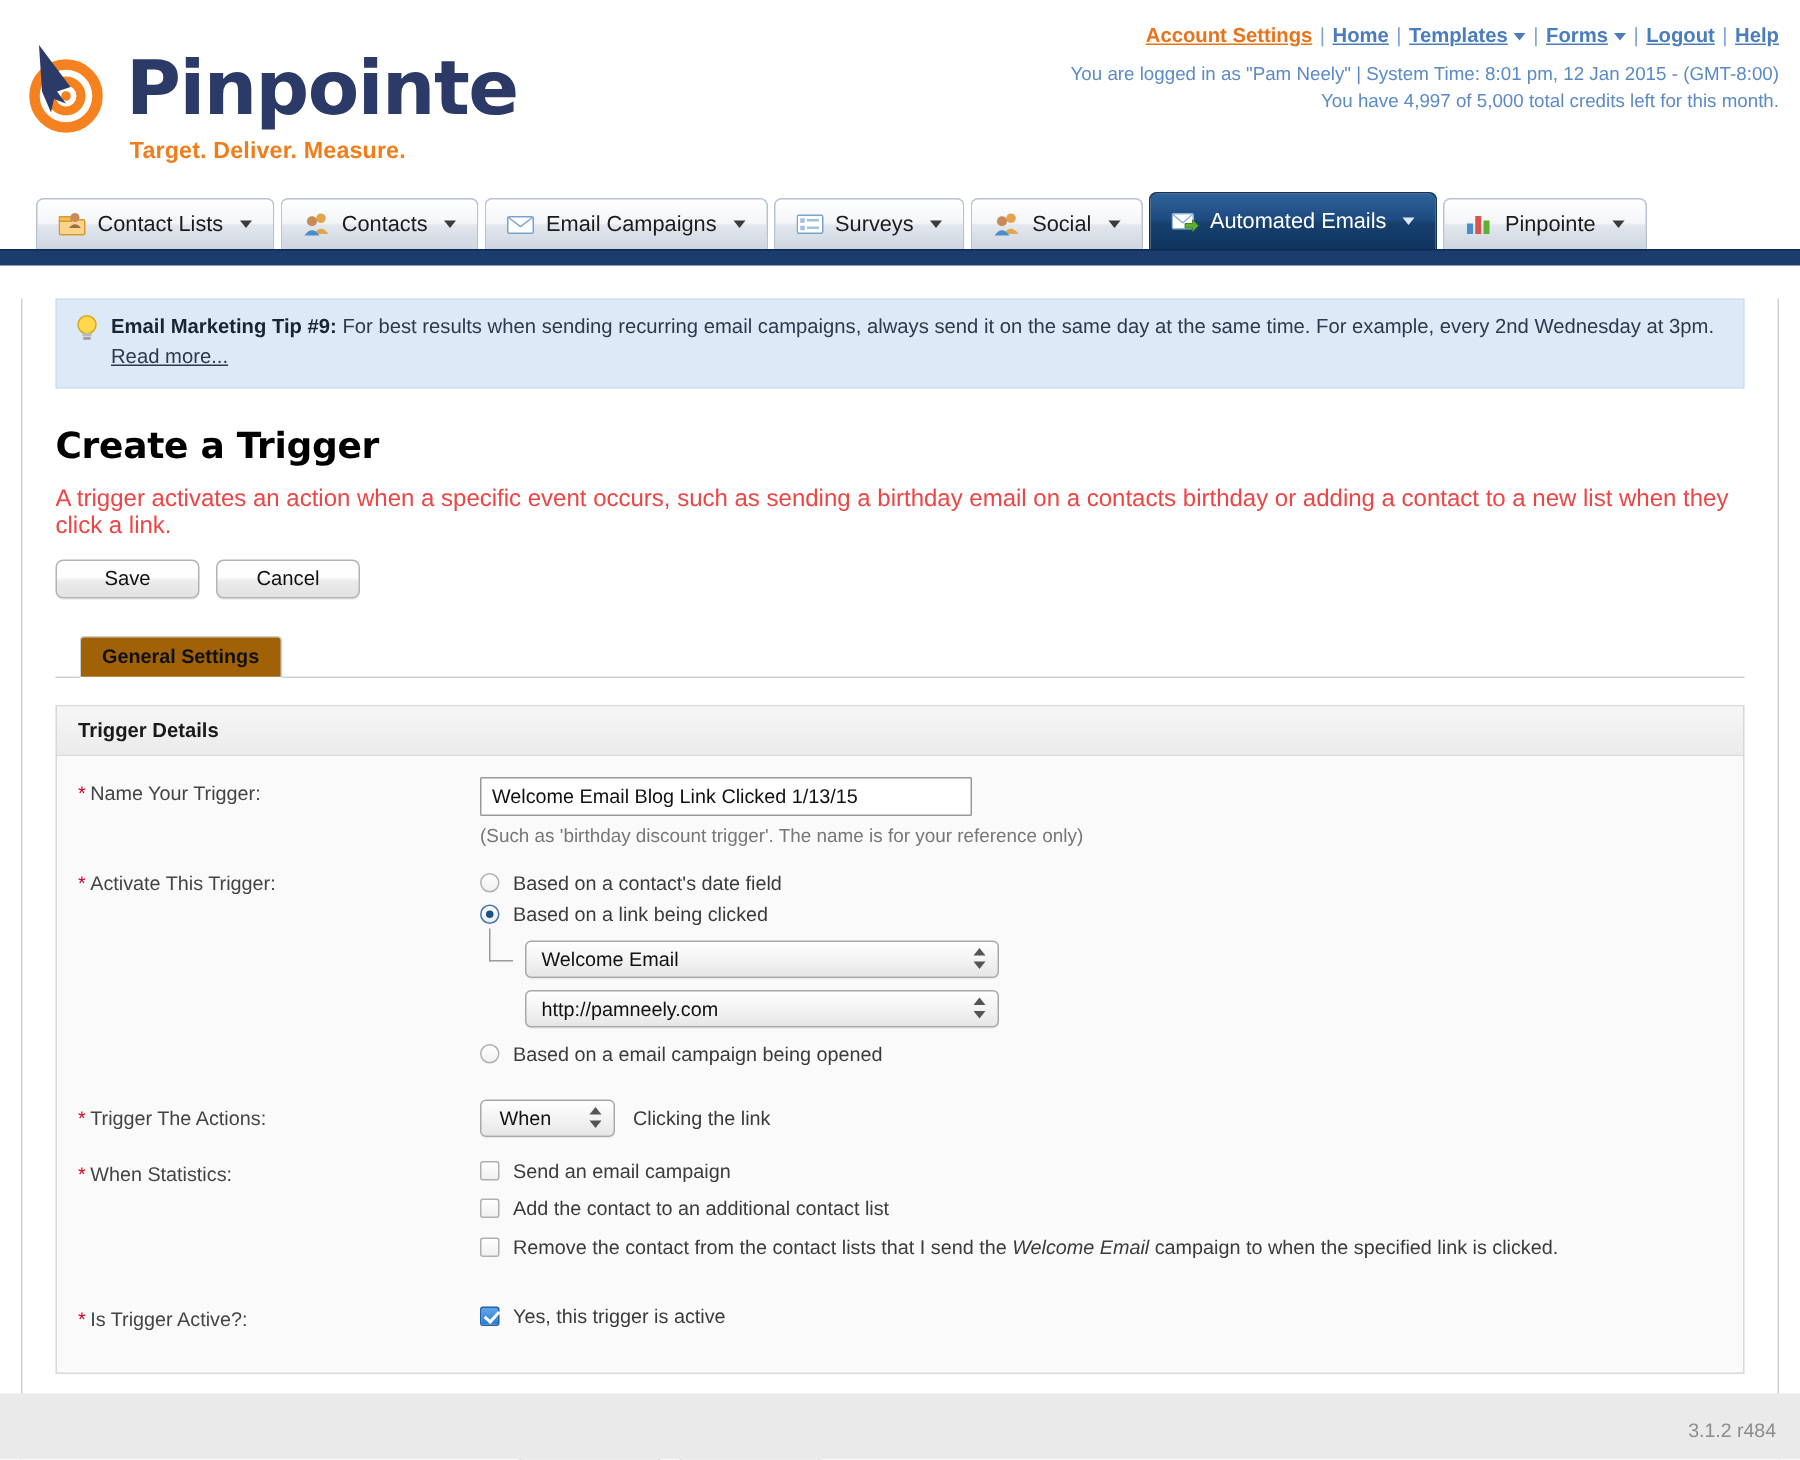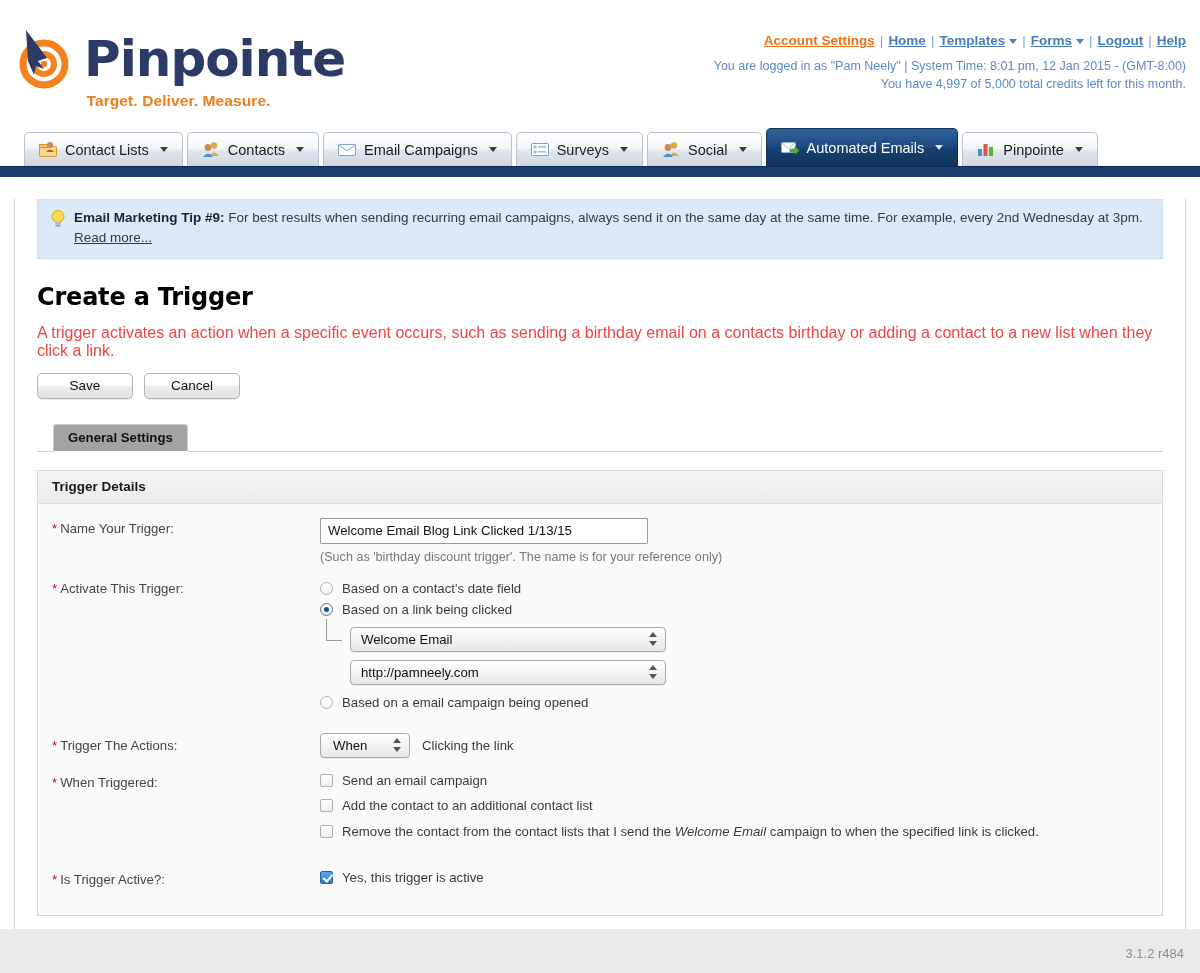--- a/index.html
+++ b/index.html
@@ -18,21 +18,21 @@
   
   .header { position: relative; height: 128px; }
   .logo-wrap { position: absolute; left: 14px; top: 28px; }
   .logo-row { display: flex; align-items: center; }
   .logo-mark { width: 72px; height: 62px; position: relative; flex: none; }
   .logo-text { font-family: "DejaVu Sans", sans-serif; font-size: 50px; font-weight: bold;
                color: #2b3a67; letter-spacing: -1px; line-height: 1; margin-left: -2px; }
   .logo-tag { text-align: center; color: #f07d1a; font-size: 15.5px; font-weight: bold;
               margin-top: 2px; margin-right: 2px; letter-spacing: .1px; }
 
-  .toplinks { position: absolute; right: 14px; top: 33px; text-align: right;
+  .toplinks { position: absolute; right: 14px; top: 16px; text-align: right;
               font-size: 13.5px; color: #4a7dbd; }
   .toplinks a { color: #4a7dbd; text-decoration: underline; font-weight: bold; }
   .toplinks a.active { color: #e8731b; }
   .toplinks .sep { color: #7ca4d6; text-decoration: none; font-weight: normal;
                    margin: 0 5px; display: inline-block; }
   .caret { display: inline-block; width: 0; height: 0; margin-left: 4px;
            border-left: 4px solid transparent; border-right: 4px solid transparent;
            border-top: 5px solid currentColor; vertical-align: middle; }
   .topinfo { margin-top: 9px; font-size: 12.5px; color: #5b8ac7; line-height: 1.45; font-weight: normal; }
 
@@ -70,21 +70,21 @@
   .btn { border: 1px solid #b3b3b3; border-radius: 5px;
          background: linear-gradient(to bottom, #ffffff 0%, #fdfdfd 45%, #ebebeb 55%, #e2e2e2 100%);
          font-family: "Liberation Sans", sans-serif; font-size: 13.5px; color: #111;
          padding: 4px 0 5px 0; width: 96px; text-align: center; cursor: pointer;
          box-shadow: 0 1px 0 rgba(0,0,0,.07); }
 
   
   .subtabbar { margin-top: 25px; position: relative; height: 28px; }
   .subtabbar:after { content:""; position:absolute; left:0; right:0; bottom:0; height:1px; background:#cfcfcf; }
   .subtab { position: relative; z-index: 2; display: inline-block; margin-left: 16px;
-            border: 1px solid #cfcfcf; border-bottom: 1px solid #fff; background: #a3a3a3;
+            border: 1px solid #cfcfcf; border-bottom: 1px solid #fff; background: #a16207;
             padding: 5px 14px 6px 14px; font-size: 13.2px; font-weight: bold; color: #111;
             border-radius: 3px 3px 0 0; cursor: pointer; }
 
   .panel { margin-top: 18px; border: 1px solid #d8d8d8; background: #fafafa; }
   .panel-head { background: linear-gradient(to bottom, #f6f6f6 0%, #ebebeb 100%);
                 border-bottom: 1px solid #dcdcdc; padding: 8px 14px 9px 14px;
                 font-size: 13.5px; font-weight: bold; color: #1a1a1a; }
   .panel-body { padding: 14px 0 16px 0; }
 
   .frow { display: flex; align-items: flex-start; padding: 0 0 0 14px; margin-bottom: 4px; }
@@ -348,21 +348,21 @@
             <div class="selectbox small">
               <span>When</span>
               <span class="spin"></span>
             </div>
             <span class="inline-after">Clicking the link</span>
           </div>
         </div>
 
         <div class="frow" style="margin-top:14px;">
           <div class="flabel">
-            <span class="req">*</span><span>When Triggered:</span>
+            <span class="req">*</span><span>When Statistics:</span>
           </div>
           <div class="fctl">
             <div class="checkline">
               <span class="chk"></span>
               <span class="clabel">Send an email campaign</span>
             </div>
             <div class="checkline">
               <span class="chk"></span>
               <span class="clabel">Add the contact to an additional contact list</span>
             </div>

